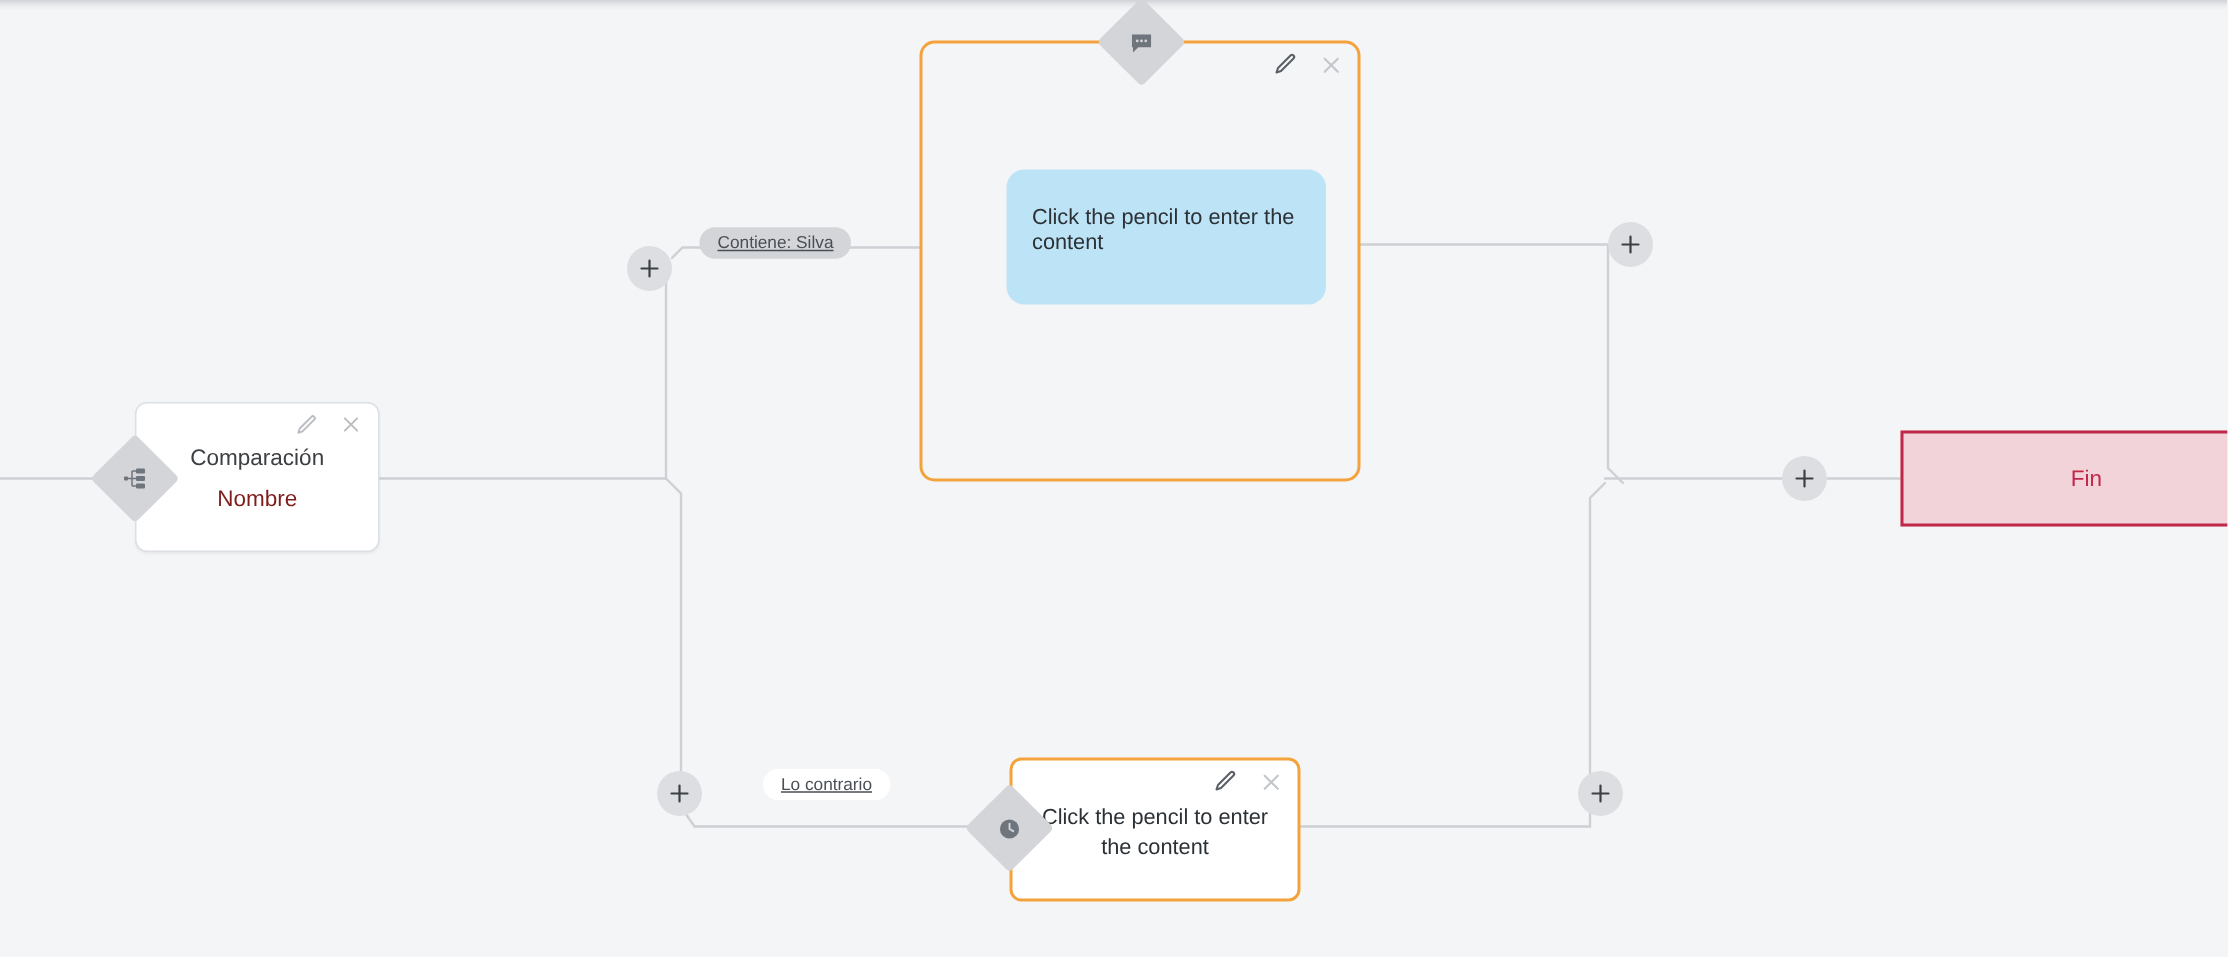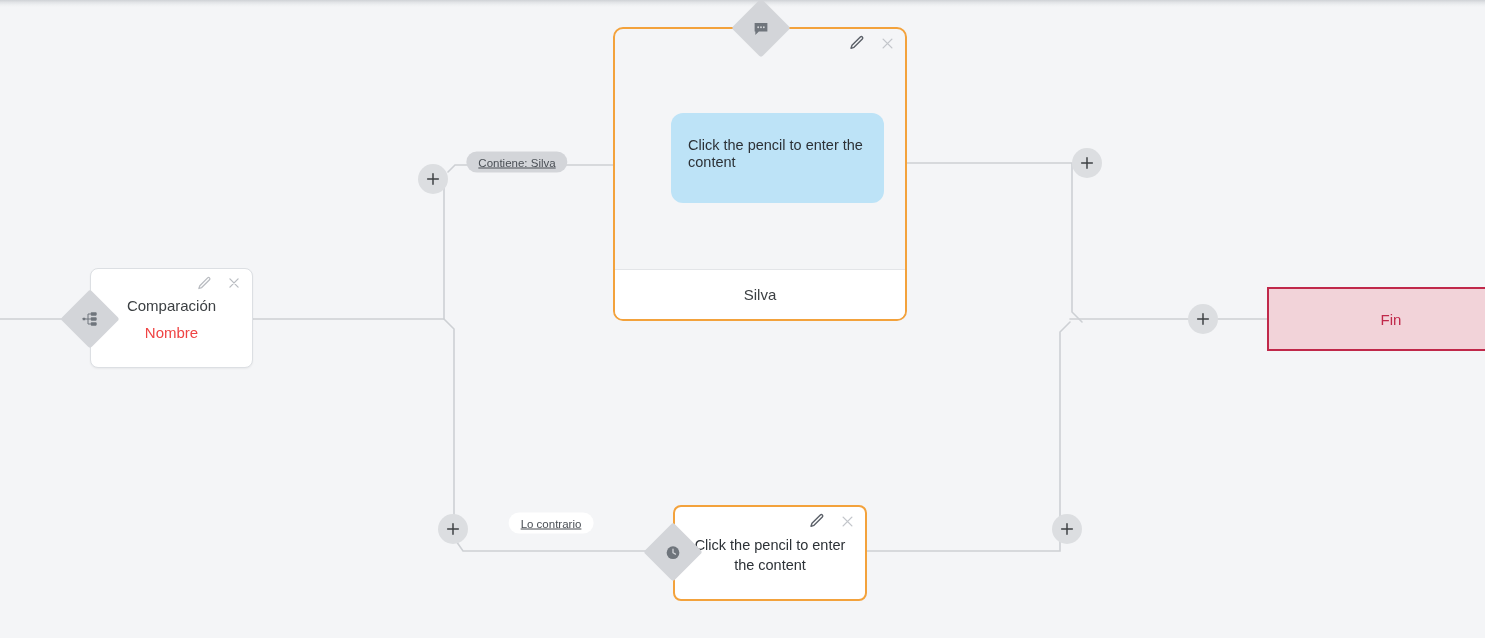--- a/index.html
+++ b/index.html
@@ -56,21 +56,21 @@
     left: 0; right: 0; top: 28px;
     text-align: center;
     font-size: 15px;
     color: #3c4043;
   }
   .comp-sub {
     position: absolute;
     left: 0; right: 0; top: 55px;
     text-align: center;
     font-size: 15px;
-    color: #ef4444;
+    color: #7f1d1d;
   }
   .node-tools {
     position: absolute;
     top: 6px; right: 10px;
     display: flex;
     align-items: center;
     gap: 14px;
   }
   .icon-btn {
     width: 16px; height: 16px;
@@ -272,21 +272,20 @@
           </svg>
         </span>
         <span class="icon-btn">
           <svg width="15" height="15" viewBox="0 0 24 24" fill="none" stroke="#c3c6cb" stroke-width="2.2" stroke-linecap="round">
             <path d="M5 5 L19 19 M19 5 L5 19"></path>
           </svg>
         </span>
       </div>
       <div class="bubble">Click the pencil to enter the content</div>
     </div>
-    <div class="chat-footer">Silva</div>
   </div>
 
   <div class="diamond" style="left:740px; top:7px;">
     <span class="dg">
       <svg width="17" height="17" viewBox="0 0 24 24" fill="#6f757c">
         <path d="M3 4h18v12H9l-5 5v-5H3z" transform="translate(0,0)"></path>
         <circle cx="8" cy="10" r="1.3" fill="#d3d5d9"></circle>
         <circle cx="12" cy="10" r="1.3" fill="#d3d5d9"></circle>
         <circle cx="16" cy="10" r="1.3" fill="#d3d5d9"></circle>
       </svg>

